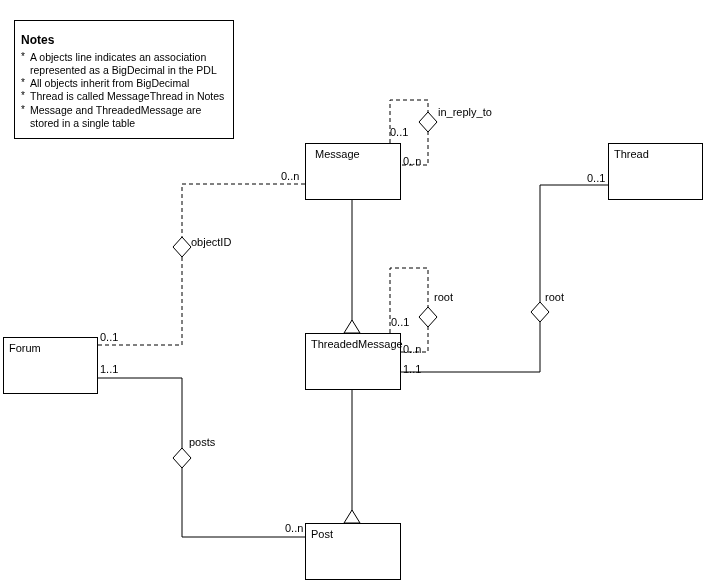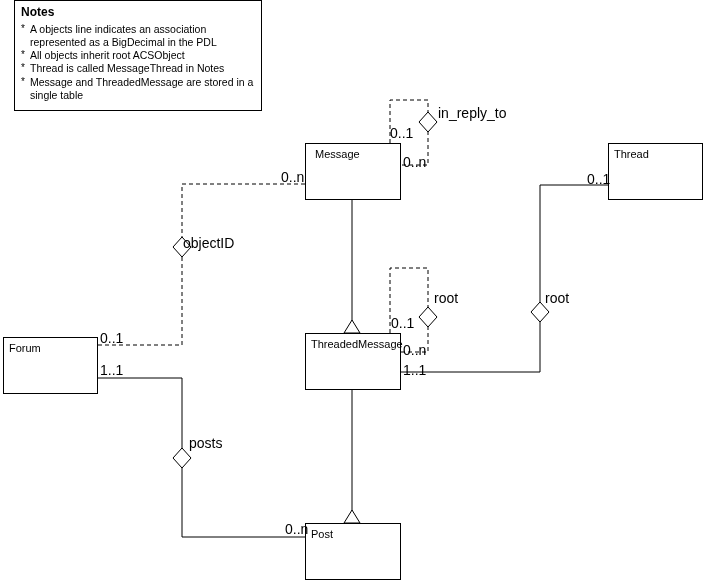--- a/index.html
+++ b/index.html
@@ -19,32 +19,32 @@
   .uml-box {
     position: absolute;
     background: #ffffff;
     border: 1px solid #000;
     font-size: 11px;
     padding: 4px 5px;
     line-height: 1.2;
   }
   .lbl {
     position: absolute;
-    font-size: 14px;
+    font-size: 11px;
     white-space: nowrap;
     line-height: 1.1;
   }
   .notes {
     position: absolute;
     left: 14px;
-    top: 0;
-    width: 248px;
+    top: 20px;
+    width: 220px;
     border: 1px solid #000;
     background: #ffffff;
-    padding: 4px 6px 8px 6px;
+    padding: 12px 6px 8px 6px;
   }
   .notes-title { font-weight: bold; font-size: 12px; margin-bottom: 4px; }
   .note-item { display: flex; font-size: 10.5px; line-height: 1.25; }
   .note-bullet { flex: 0 0 9px; font-size: 10px; }
   .note-text { flex: 1 1 auto; }
 </style>
 </head>
 <body>
 
 <div class="canvas">
@@ -75,21 +75,21 @@
   </svg>
 
   <div class="notes">
     <div class="notes-title">Notes</div>
     <div class="note-item">
       <span class="note-bullet">*</span>
       <span class="note-text">A objects line indicates an association represented as a BigDecimal in the PDL</span>
     </div>
     <div class="note-item">
       <span class="note-bullet">*</span>
-      <span class="note-text">All objects inherit root ACSObject</span>
+      <span class="note-text">All objects inherit from BigDecimal</span>
     </div>
     <div class="note-item">
       <span class="note-bullet">*</span>
       <span class="note-text">Thread is called MessageThread in Notes</span>
     </div>
     <div class="note-item">
       <span class="note-bullet">*</span>
       <span class="note-text">Message and ThreadedMessage are stored in a single table</span>
     </div>
   </div>
@@ -108,21 +108,21 @@
   </div>
   <div class="uml-box" style="left:305px; top:333px; width:96px; height:57px;">
     <span>ThreadedMessage</span>
   </div>
 
   <div class="lbl" style="left:438px; top:106px;">in_reply_to</div>
   <div class="lbl" style="left:390px; top:126px;">0..1</div>
   <div class="lbl" style="left:403px; top:155px;">0..n</div>
 
   <div class="lbl" style="left:281px; top:170px;">0..n</div>
-  <div class="lbl" style="left:183px; top:236px;">objectID</div>
+  <div class="lbl" style="left:191px; top:236px;">objectID</div>
   <div class="lbl" style="left:100px; top:331px;">0..1</div>
 
   <div class="lbl" style="left:100px; top:363px;">1..1</div>
   <div class="lbl" style="left:189px; top:436px;text-align:center;">posts</div>
   <div class="lbl" style="left:285px; top:522px;">0..n</div>
 
   <div class="lbl" style="left:434px; top:291px;">root</div>
   <div class="lbl" style="left:391px; top:316px;">0..1</div>
   <div class="lbl" style="left:403px; top:343px;">0..n</div>
 

